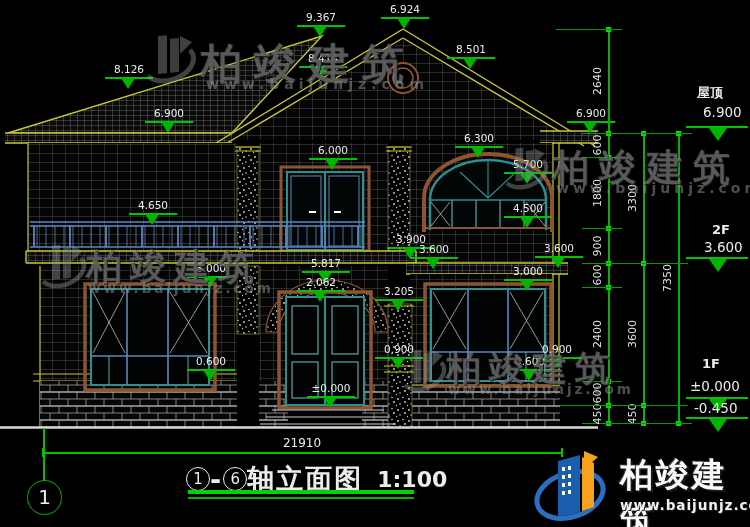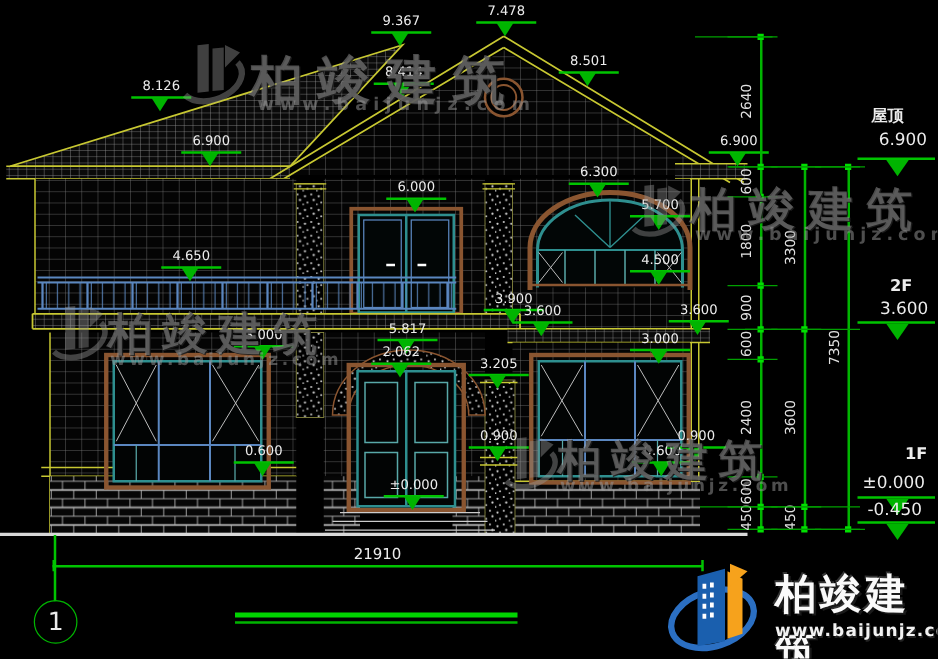--- a/index.html
+++ b/index.html
@@ -176,21 +176,21 @@
         <span class="lmt">8.126</span>
         <i class="lml"></i>
         <b class="lmtr"></b>
       </div>
       <div class="lm" style="left: 320px; top: 25px;">
         <span class="lmt">9.367</span>
         <i class="lml"></i>
         <b class="lmtr"></b>
       </div>
       <div class="lm" style="left: 404px; top: 17px;">
-        <span class="lmt">7.478</span>
+        <span class="lmt">6.924</span>
         <i class="lml"></i>
         <b class="lmtr"></b>
       </div>
       <div class="lm" style="left: 322px; top: 66px;">
         <span class="lmt">8.414</span>
         <i class="lml"></i>
         <b class="lmtr"></b>
       </div>
       <div class="lm" style="left: 470px; top: 57px;">
         <span class="lmt">8.501</span>
@@ -355,21 +355,21 @@
   <div class="flv-name" style="left:697px;top:84px">屋顶</div>
   <div class="flv-val" style="left:703px;top:104px">6.900</div>
   <div class="flv-line" style="left:686px;top:126px;width:62px"></div>
   <div class="flv-tri" style="left:709px;top:128px"></div>
 
   <div class="flv-name" style="left:712px;top:222px">2F</div>
   <div class="flv-val" style="left:704px;top:239px">3.600</div>
   <div class="flv-line" style="left:686px;top:257px;width:62px"></div>
   <div class="flv-tri" style="left:709px;top:259px"></div>
 
-  <div class="flv-name" style="left:724px;top:356px">1F</div>
+  <div class="flv-name" style="left:702px;top:356px">1F</div>
   <div class="flv-val" style="left:690px;top:378px">±0.000</div>
   <div class="flv-line" style="left:686px;top:397px;width:62px"></div>
   <div class="flv-tri" style="left:709px;top:399px"></div>
 
   <div class="flv-val" style="left:694px;top:400px">-0.450</div>
   <div class="flv-line" style="left:686px;top:417px;width:62px"></div>
   <div class="flv-tri" style="left:709px;top:419px"></div>
 
   <svg class="abs" style="left:140px;top:30px;opacity:.42" width="58" height="62" viewBox="0 0 58 62">
     <path d="M8 46 A24 16 -20 1 0 50 20" fill="none" stroke="#9a9a9a" stroke-width="5"></path>
@@ -407,20 +407,23 @@
   <div class="wm" style="left:446px;top:345px;font-size:35px;letter-spacing:8px">柏竣建筑</div>
   <div class="wm-url" style="left:448px;top:381px;font-size:13.5px;letter-spacing:3px">www.baijunjz.com</div>
 
   <div id="axis-line"></div>
   <div id="axis-bubble">1</div>
   <div id="dim-total-line"></div>
   <div class="dim-end" style="left:42px"></div>
   <div class="dim-end" style="left:561px"></div>
   <div id="dim-total-label">21910</div>
 
+  <div id="title-row">
+    <span class="circ-num">1</span><span class="title-main">-</span><span class="circ-num">6</span><span class="title-main">轴立面图</span><span class="title-scale">1:100</span>
+  </div>
   <div class="uline1"></div>
   <div class="uline2"></div>
 
   <svg class="abs" style="left:528px;top:449px" width="90" height="76" viewBox="0 0 90 76">
     <ellipse cx="42" cy="46" rx="34" ry="22" fill="none" stroke="#2b6fc2" stroke-width="5" transform="rotate(-18 42 46)"></ellipse>
     <polygon points="30,12 52,6 52,64 30,68" fill="#1a5fae"></polygon>
     <polygon points="54,8 66,14 66,58 54,62" fill="#f6a21c"></polygon>
     <rect x="34" y="18" width="3" height="4" fill="#fff"></rect>
       <rect x="40" y="17" width="3" height="4" fill="#fff"></rect>
     <rect x="34" y="26" width="3" height="4" fill="#fff"></rect>

